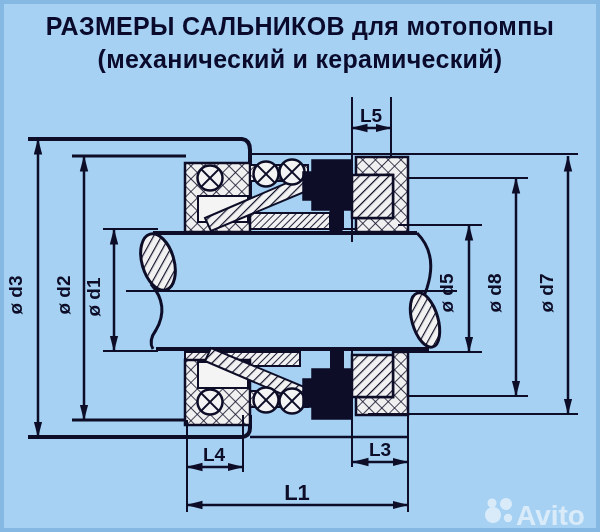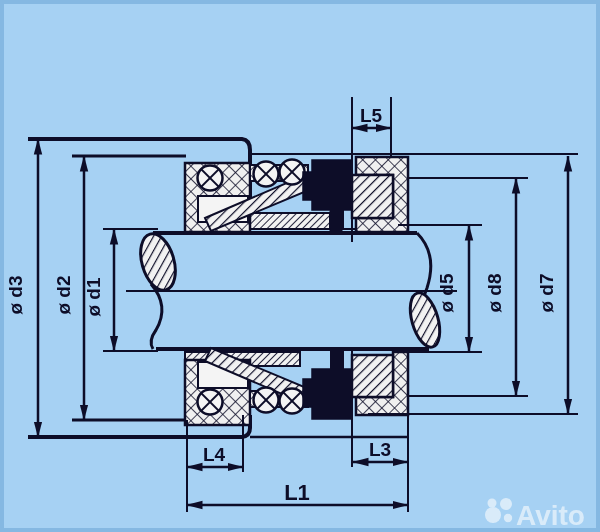--- a/index.html
+++ b/index.html
@@ -17,20 +17,22 @@
           font-size:22px;fill:#0d0d28;}
   .wm-text{font-family:"Liberation Sans", sans-serif;font-weight:bold;
           font-size:28px;fill:#ffffff;opacity:.58;}
 </style>
 </head>
 <body>
 
 <div class="frame"></div>
 
 <div class="title">
+  <div>РАЗМЕРЫ САЛЬНИКОВ для мотопомпы</div>
+  <div>(механический и керамический)</div>
 </div>
 
 <svg width="600" height="532" viewBox="0 0 600 532">
   <defs>
     <marker id="arr" viewBox="0 0 16 10" refX="15.5" refY="5" markerWidth="16" markerHeight="10" markerUnits="userSpaceOnUse" orient="auto-start-reverse">
       <path d="M0,0.8 L16,5 L0,9.2 Z" fill="#0d0d28"></path>
     </marker>
     <pattern id="h" patternUnits="userSpaceOnUse" width="7" height="7" patternTransform="rotate(45)">
       <rect width="7" height="7" fill="#f2f2f2"></rect>
       <line x1="0" y1="0" x2="0" y2="7" stroke="#10102a" stroke-width="2.4"></line>

